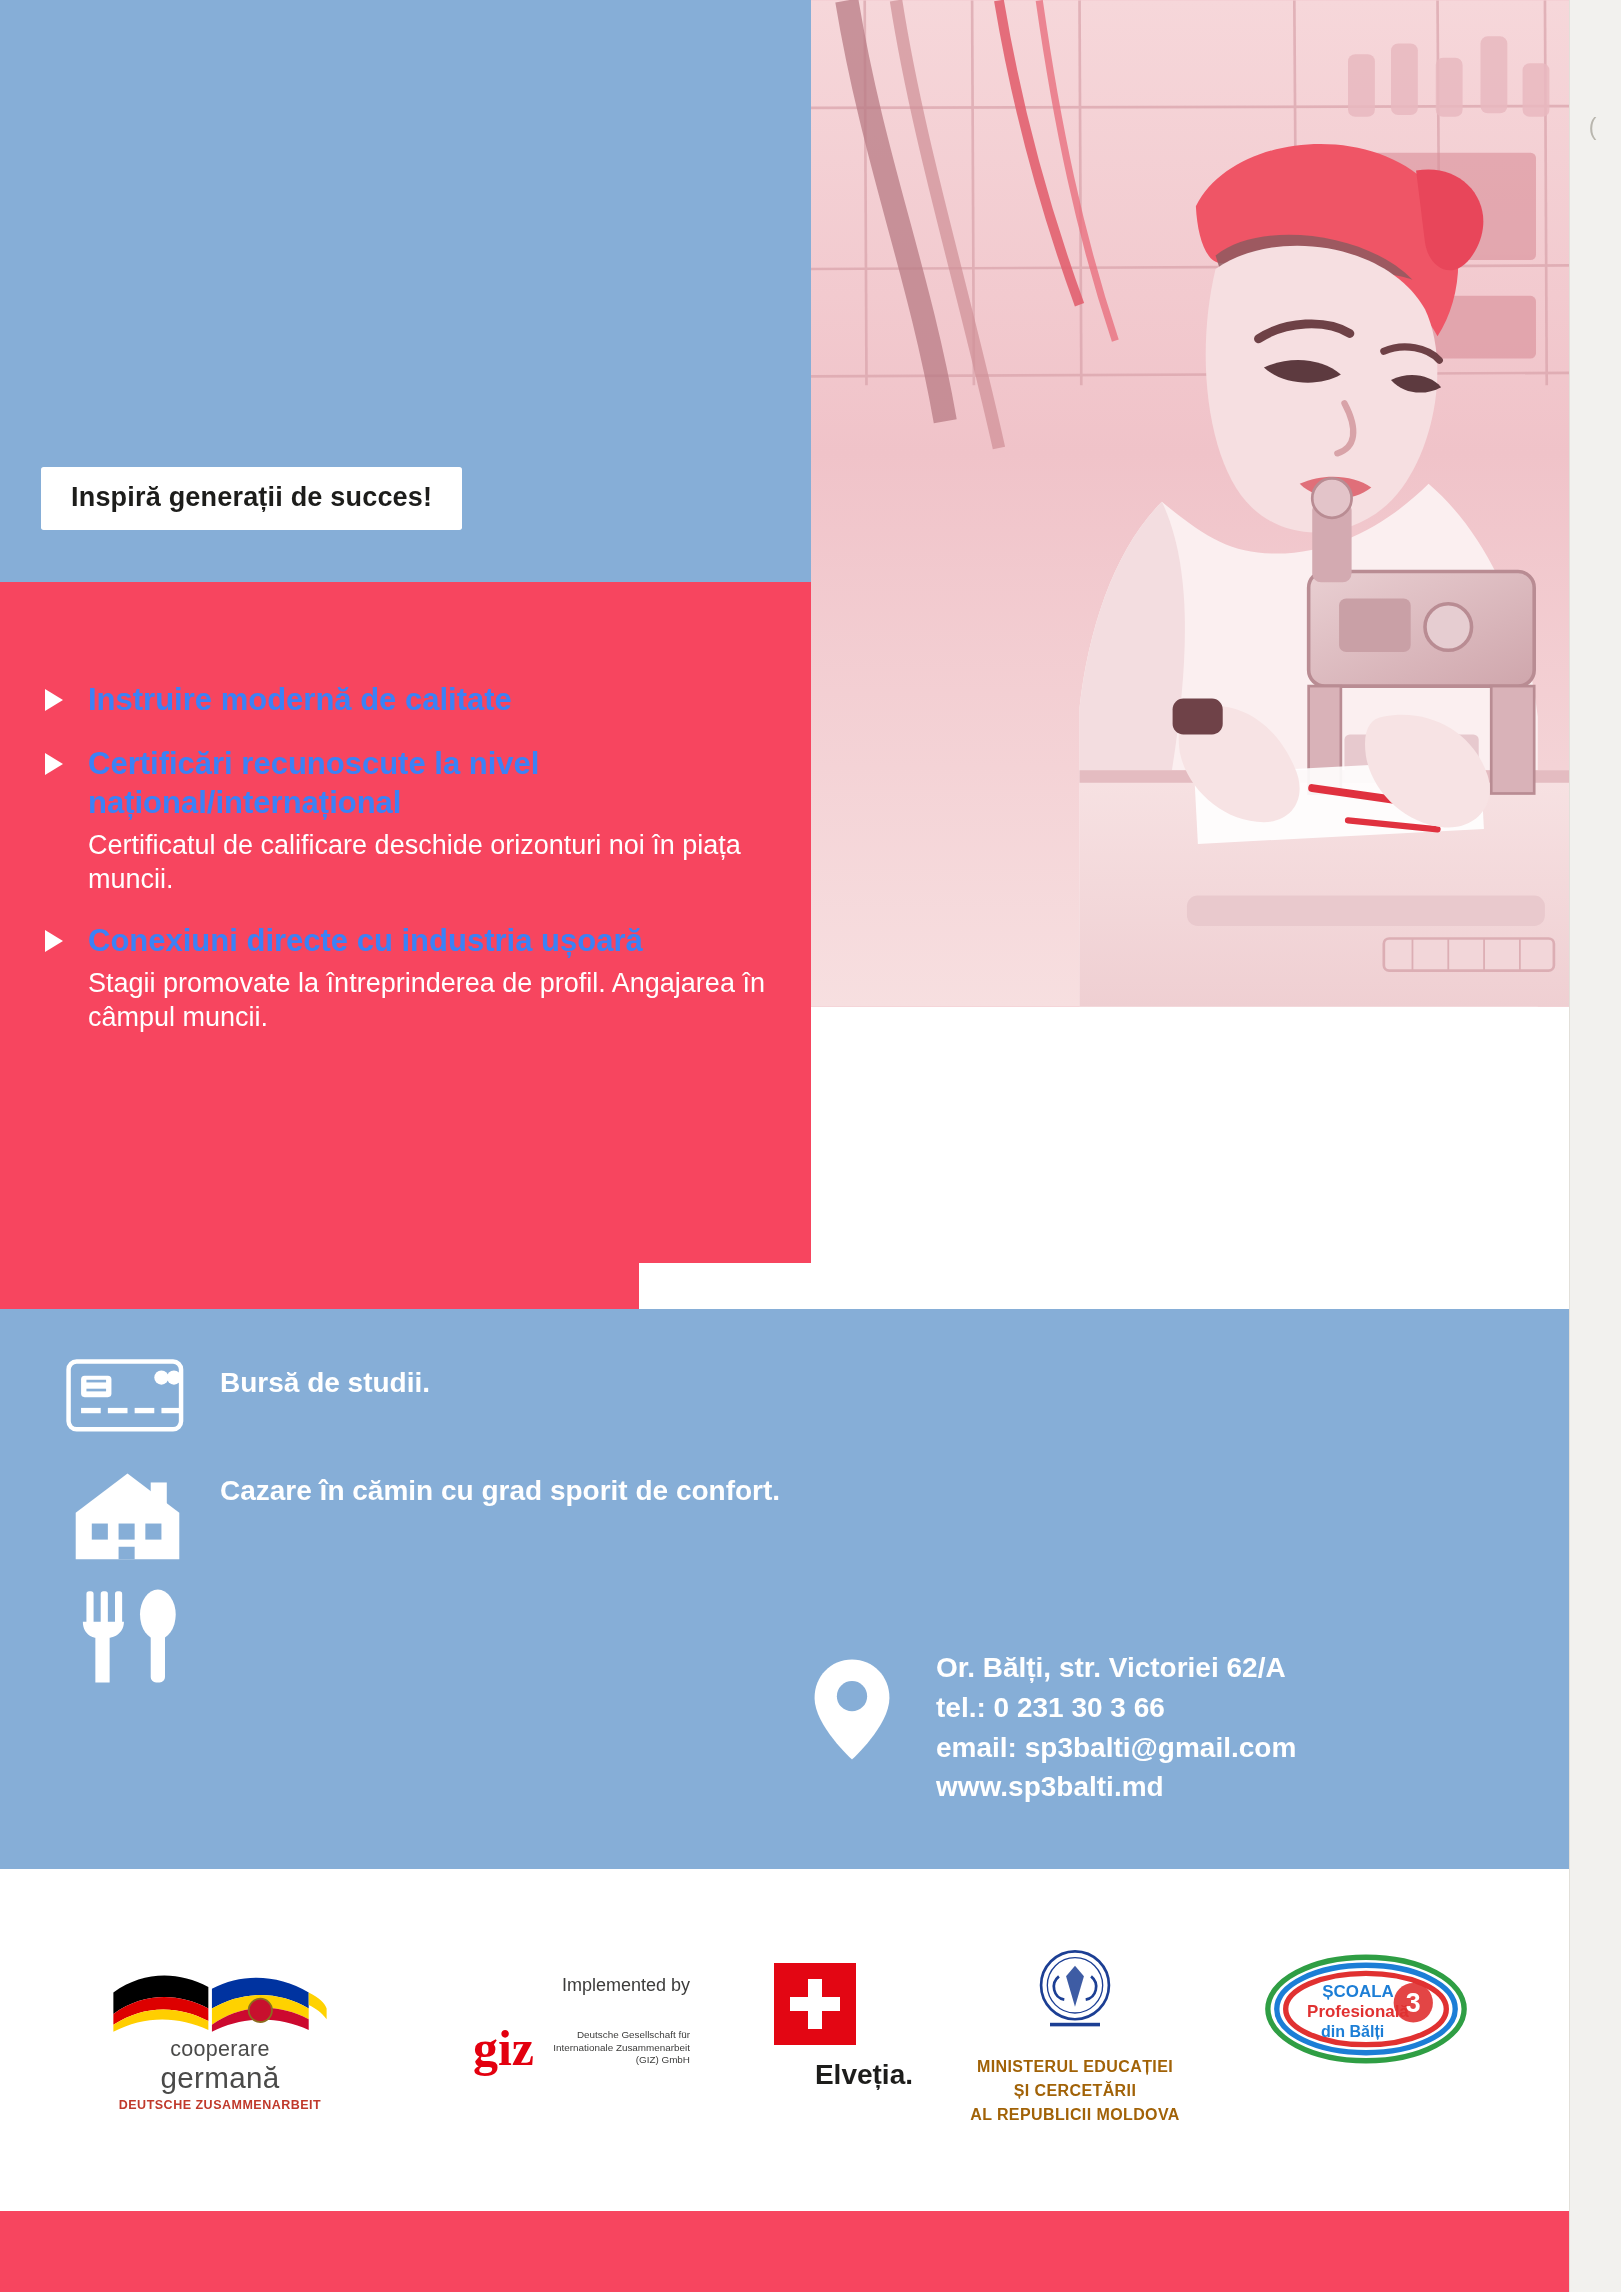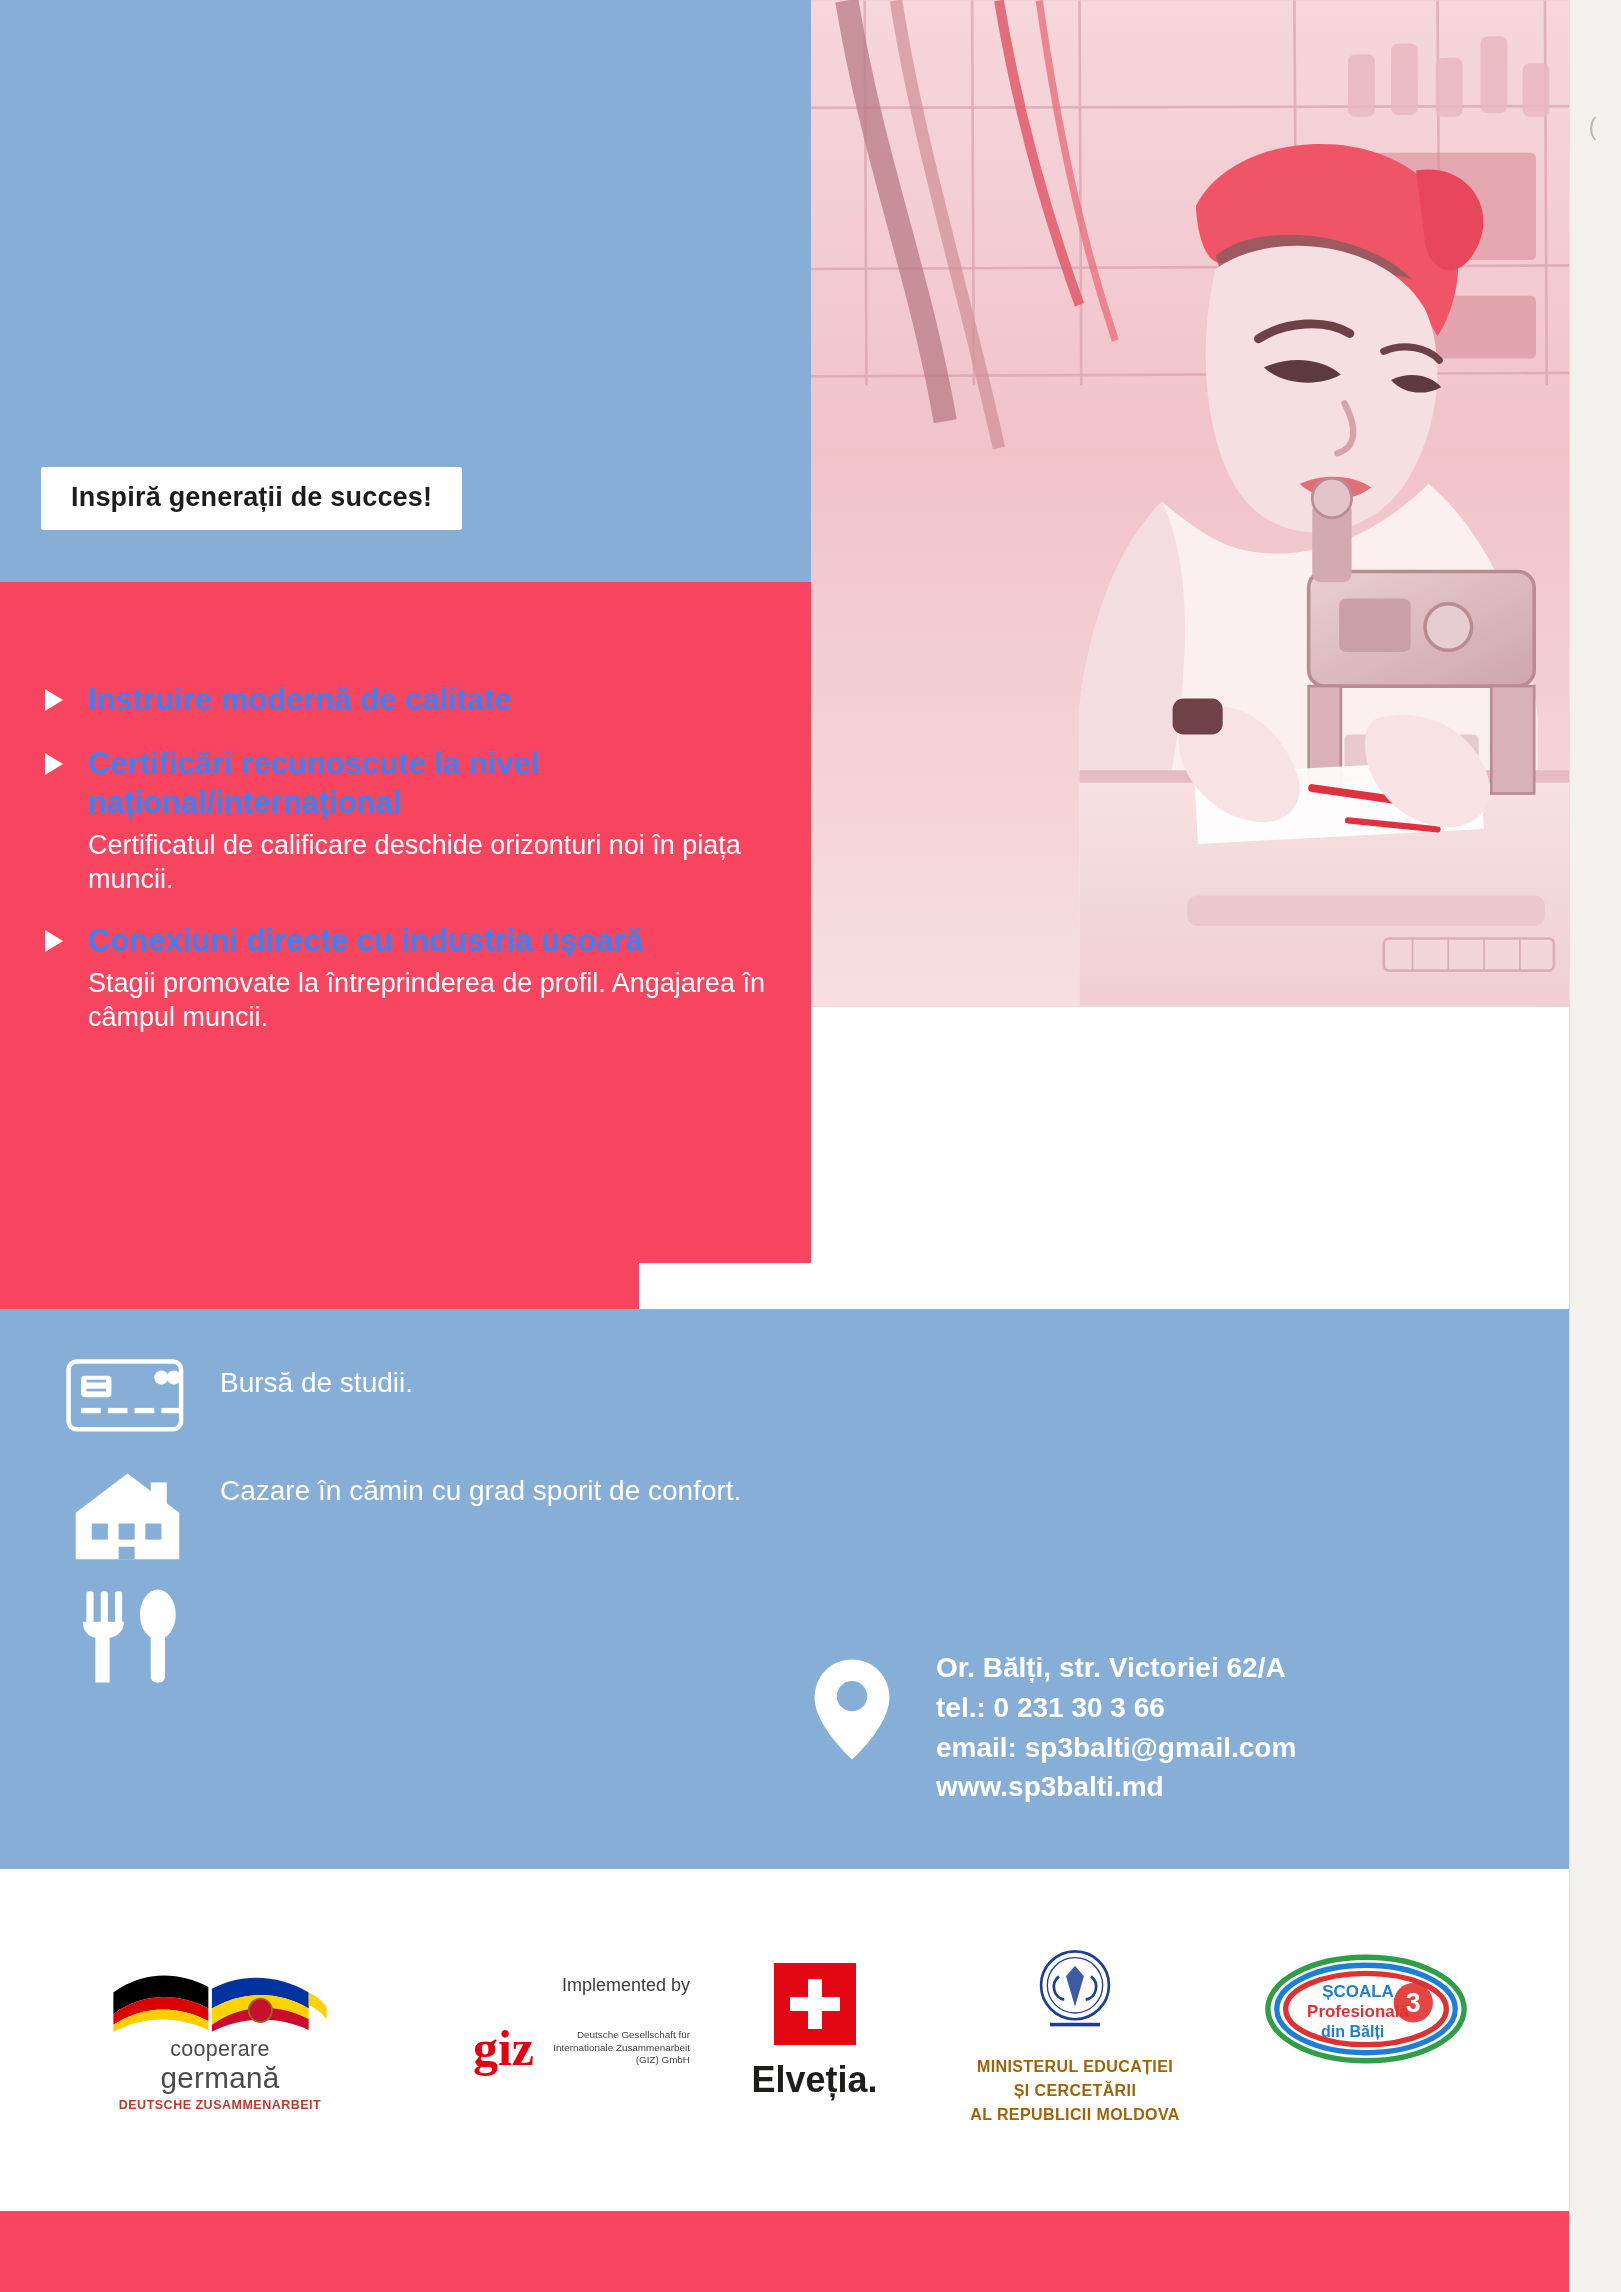--- a/index.html
+++ b/index.html
@@ -240,21 +240,21 @@
     position: absolute;
     left: 10.7px;
     top: 0;
     width: 125px;
     height: 99px;
     color: #ffffff;
   }
   .perk .txt {
     color: #ffffff;
     font-size: 28px;
-    font-weight: normal;
+    font-weight: bold;
     line-height: 1.28;
     padding-top: 19.7px;
   }
   .perk.two .txt { padding-top: 7.2px; }
 
   .contact {
     position: absolute;
     left: 811px;
     top: 1317px;
     width: 716px;
@@ -314,21 +314,21 @@
   .logo-ch { left: 716px; top: 94px; width: 197px; }
   .logo-ch .flag {
     width: 82px; height: 82px; background: #e30613; margin: 0 auto; position: relative;
   }
   .logo-ch .flag:before {
     content: ""; position: absolute; left: 34px; top: 16px; width: 14.3px; height: 50px; background:#fff;
   }
   .logo-ch .flag:after {
     content: ""; position: absolute; left: 16px; top: 34px; width: 50px; height: 14.3px; background:#fff;
   }
-  .logo-ch .name { margin-top: 14.3px; font-size: 36px; font-weight: bold; color: #1d1d1b; }
+  .logo-ch .name { margin-top: 14.3px; font-size: 28px; font-weight: bold; color: #1d1d1b; text-align: right; }
   .logo-min { left: 927px; top: 77px; width: 296px; }
   .logo-min .crest { width: 86px; height: 100px; margin: 0 auto 9px auto; }
   .logo-min .t { font-size: 16px; color: #a16207; font-weight: bold; line-height: 1.5; letter-spacing: 0.4px;}
   .logo-sp3 { left: 1245px; top: 82px; width: 242px; }
 
   .bottom-red {
     position: absolute;
     left: 0;
     top: 2211px;
     width: 1570px;

